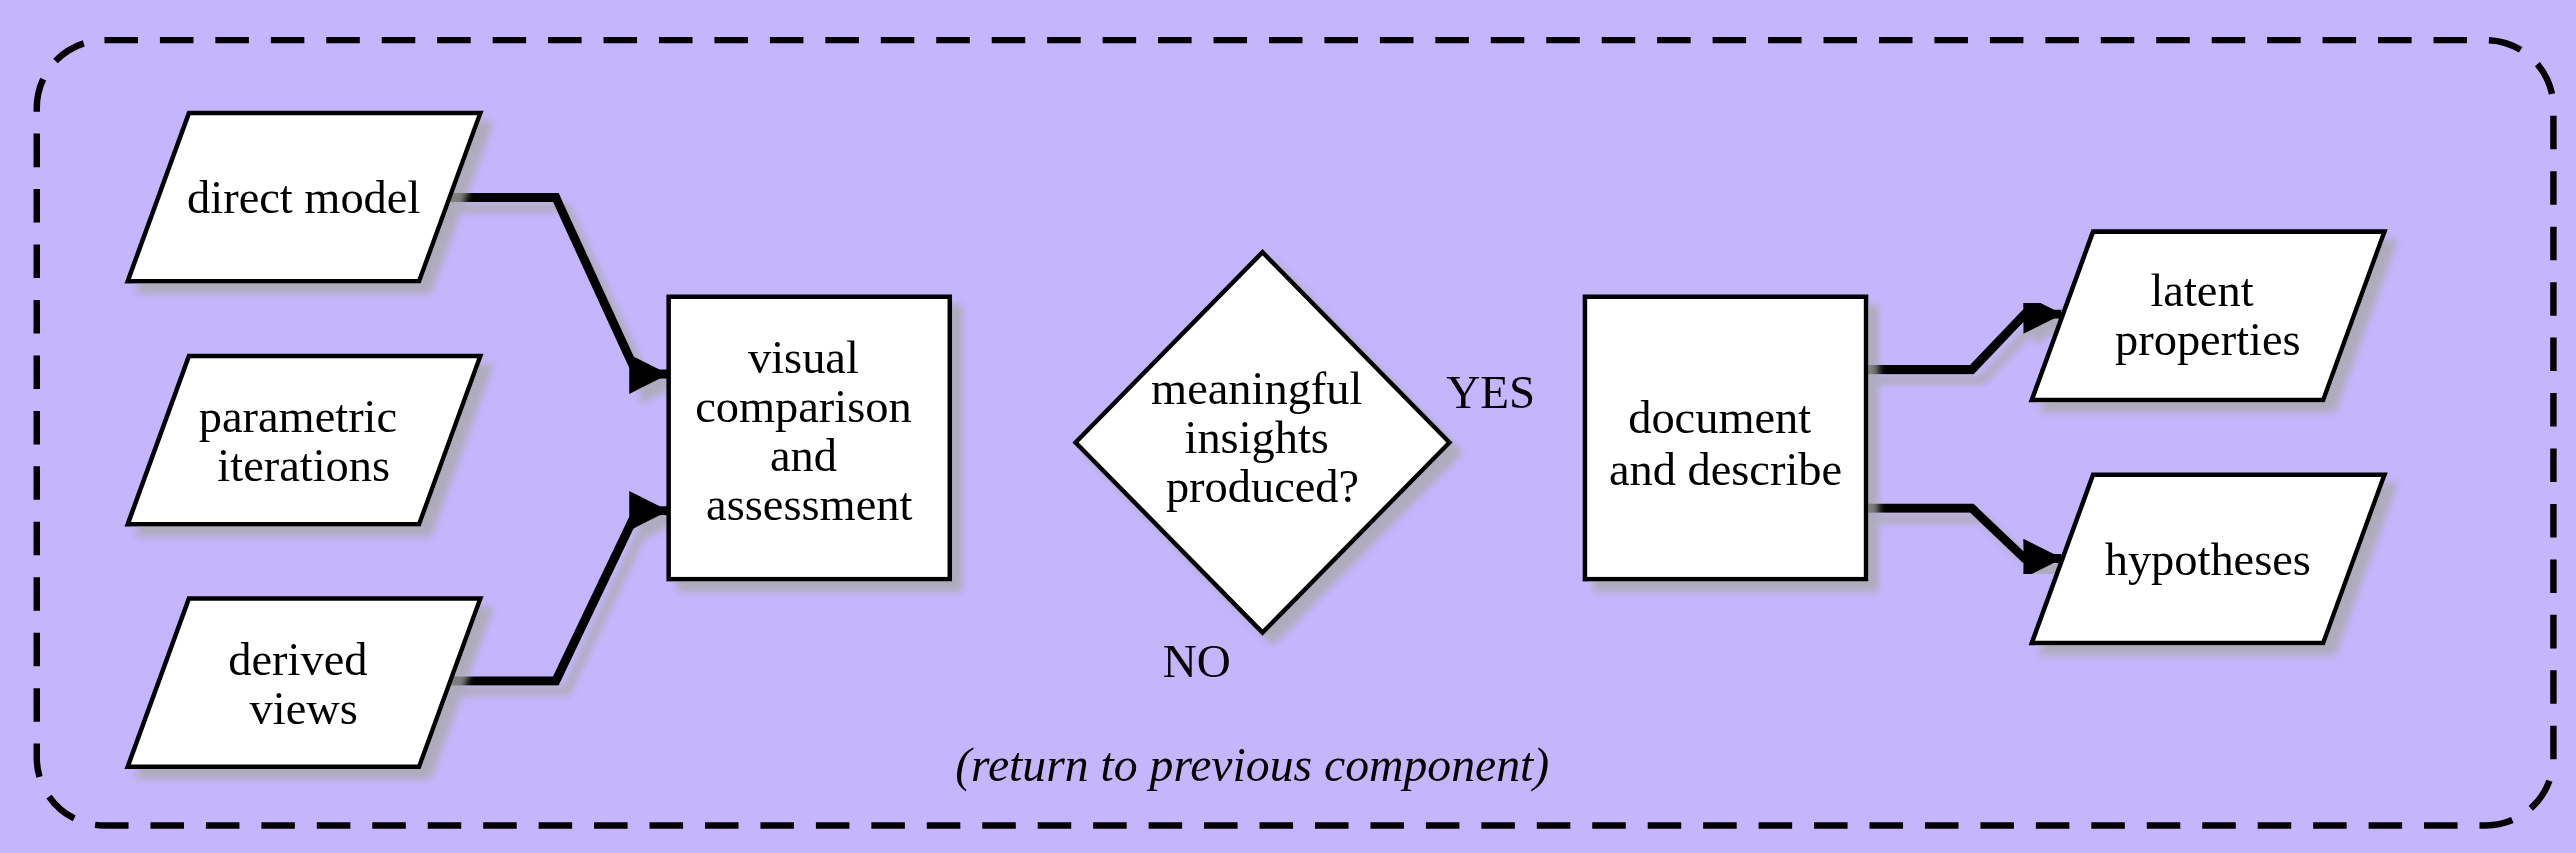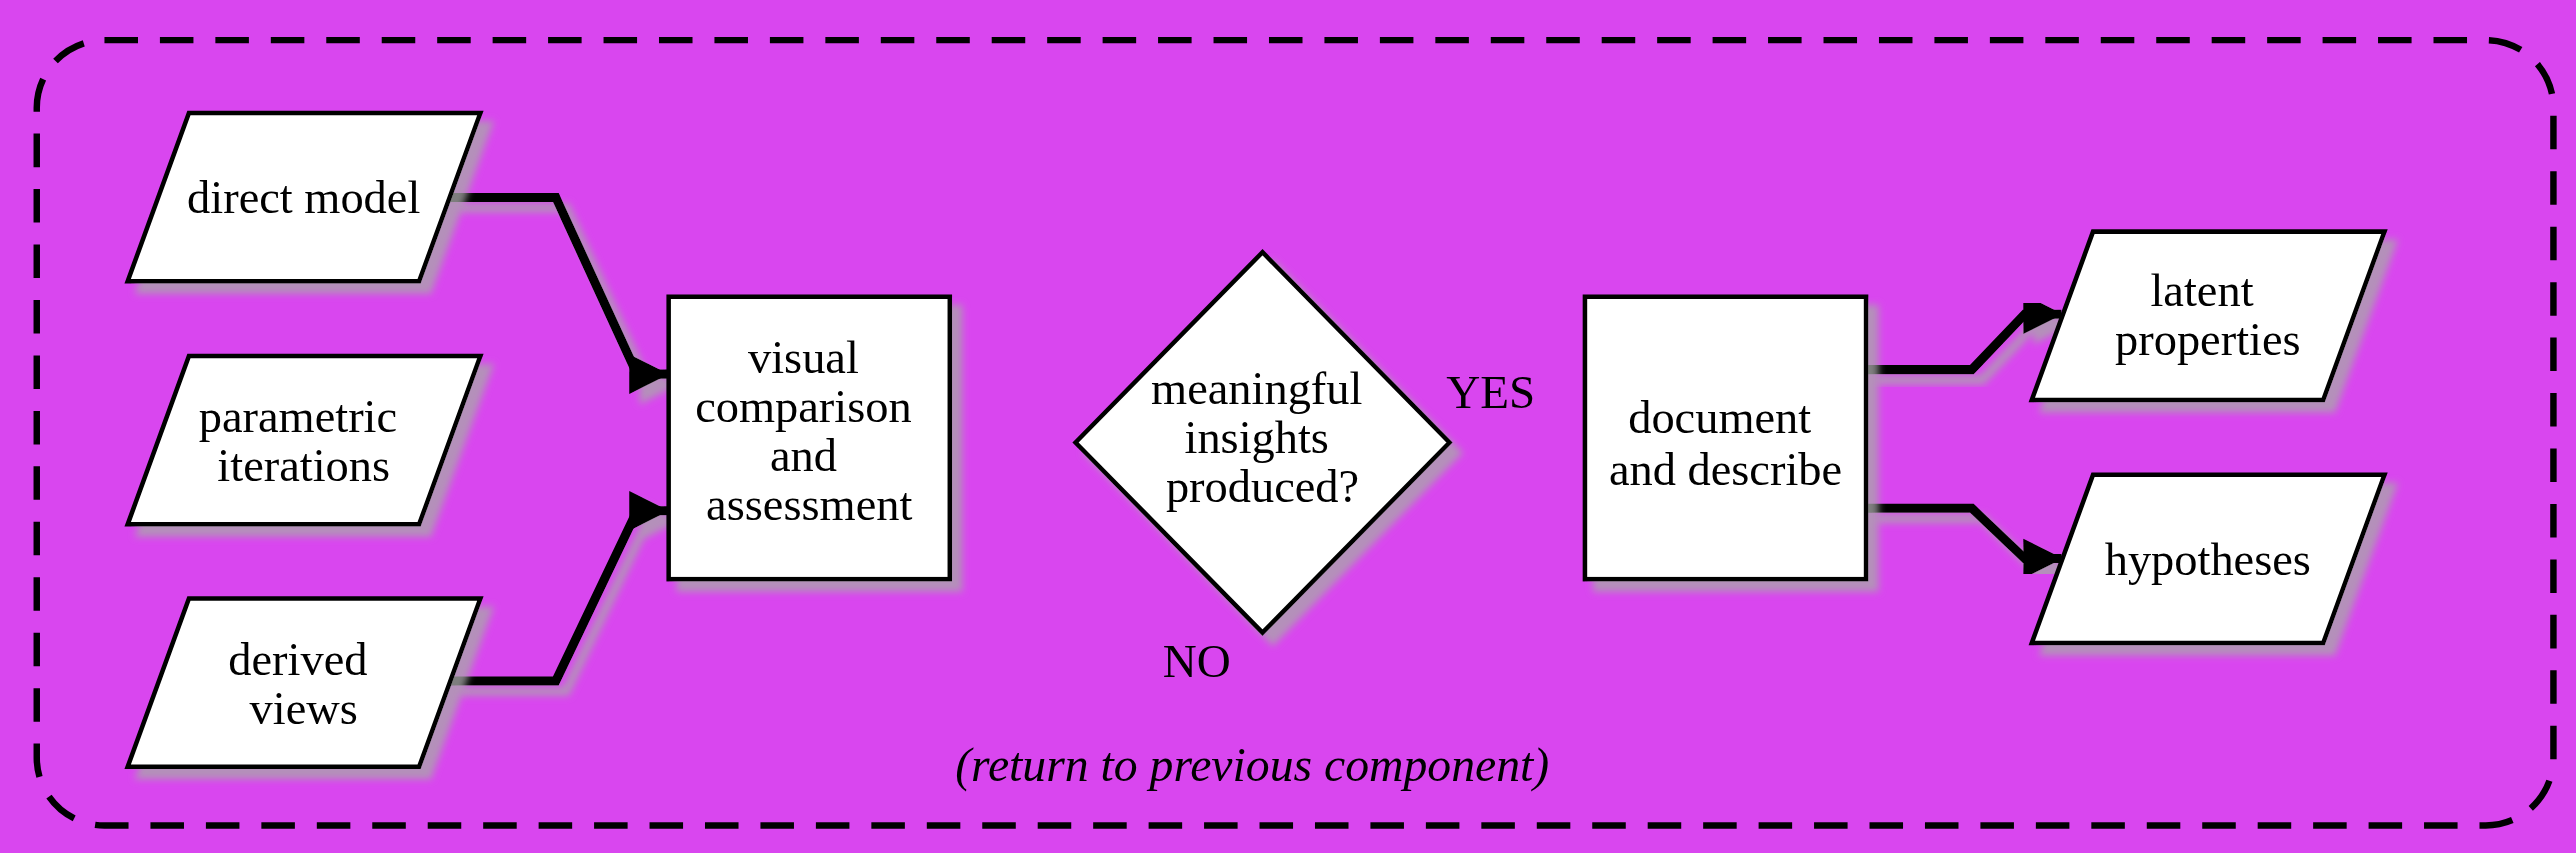--- a/index.html
+++ b/index.html
@@ -4,21 +4,21 @@
 <style>
   html, body {
     margin: 0;
     padding: 0;
     background: #ffffff;
   }
   .canvas {
     position: relative;
     width: 2576px;
     height: 854px;
-    background: #d946ef;
+    background: #c4b5fd;
     overflow: hidden;
   }
   svg.flow {
     display: block;
     width: 100%;
     height: 100%;
   }
   .shape {
     fill: #ffffff;
     stroke: #000000;

